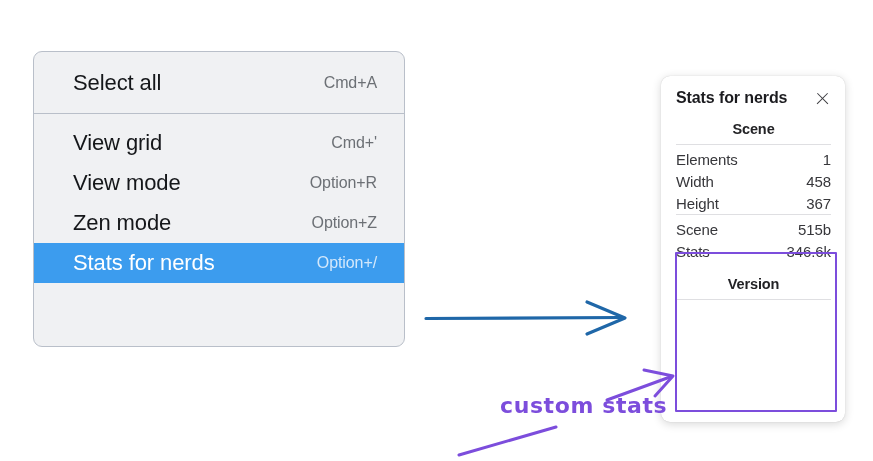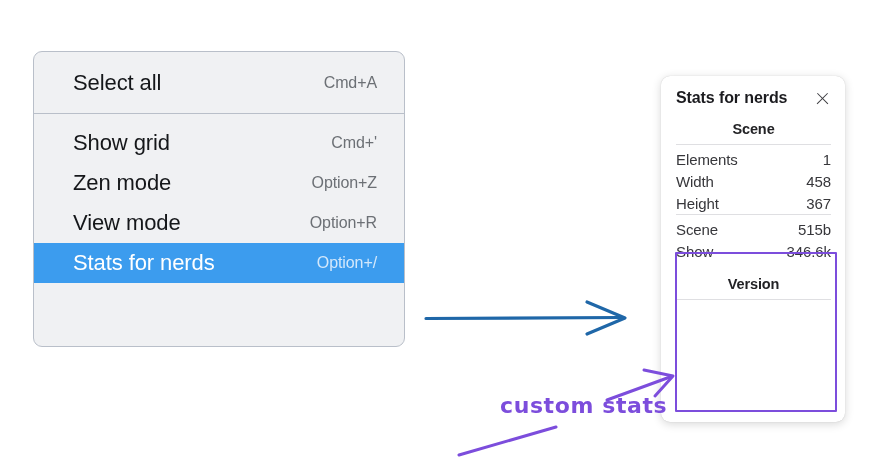--- a/index.html
+++ b/index.html
@@ -184,30 +184,30 @@
     <div class="menu-item">
       <span class="mi-label">Select all</span>
       <span class="mi-shortcut">Cmd+A</span>
     </div>
   </div>
 
   <div class="menu-sep"></div>
 
   <div class="menu-group group-main">
     <div class="menu-item">
-      <span class="mi-label">Show grid</span>
+      <span class="mi-label">View grid</span>
       <span class="mi-shortcut">Cmd+'</span>
+    </div>
+    <div class="menu-item">
+      <span class="mi-label">View mode</span>
+      <span class="mi-shortcut">Option+R</span>
     </div>
     <div class="menu-item">
       <span class="mi-label">Zen mode</span>
       <span class="mi-shortcut">Option+Z</span>
-    </div>
-    <div class="menu-item">
-      <span class="mi-label">View mode</span>
-      <span class="mi-shortcut">Option+R</span>
     </div>
     <div class="menu-item selected">
       <span class="mi-label">Stats for nerds</span>
       <span class="mi-shortcut">Option+/</span>
     </div>
     <div class="menu-foot"></div>
   </div>
 </div>
 
 <div id="stats-panel">
@@ -232,21 +232,21 @@
       <span class="sp-key">Height</span>
       <span class="sp-val">367</span>
     </div>
 
     <div class="sp-rule"></div>
     <div class="sp-row">
       <span class="sp-key">Scene</span>
       <span class="sp-val">515b</span>
     </div>
     <div class="sp-row">
-      <span class="sp-key">Show</span>
+      <span class="sp-key">Stats</span>
       <span class="sp-val">346.6k</span>
     </div>
 
     <div class="sp-section-title">Version</div>
     <div class="sp-rule"></div>
   </div>
 </div>
 
 <div id="highlight-box"></div>
 

